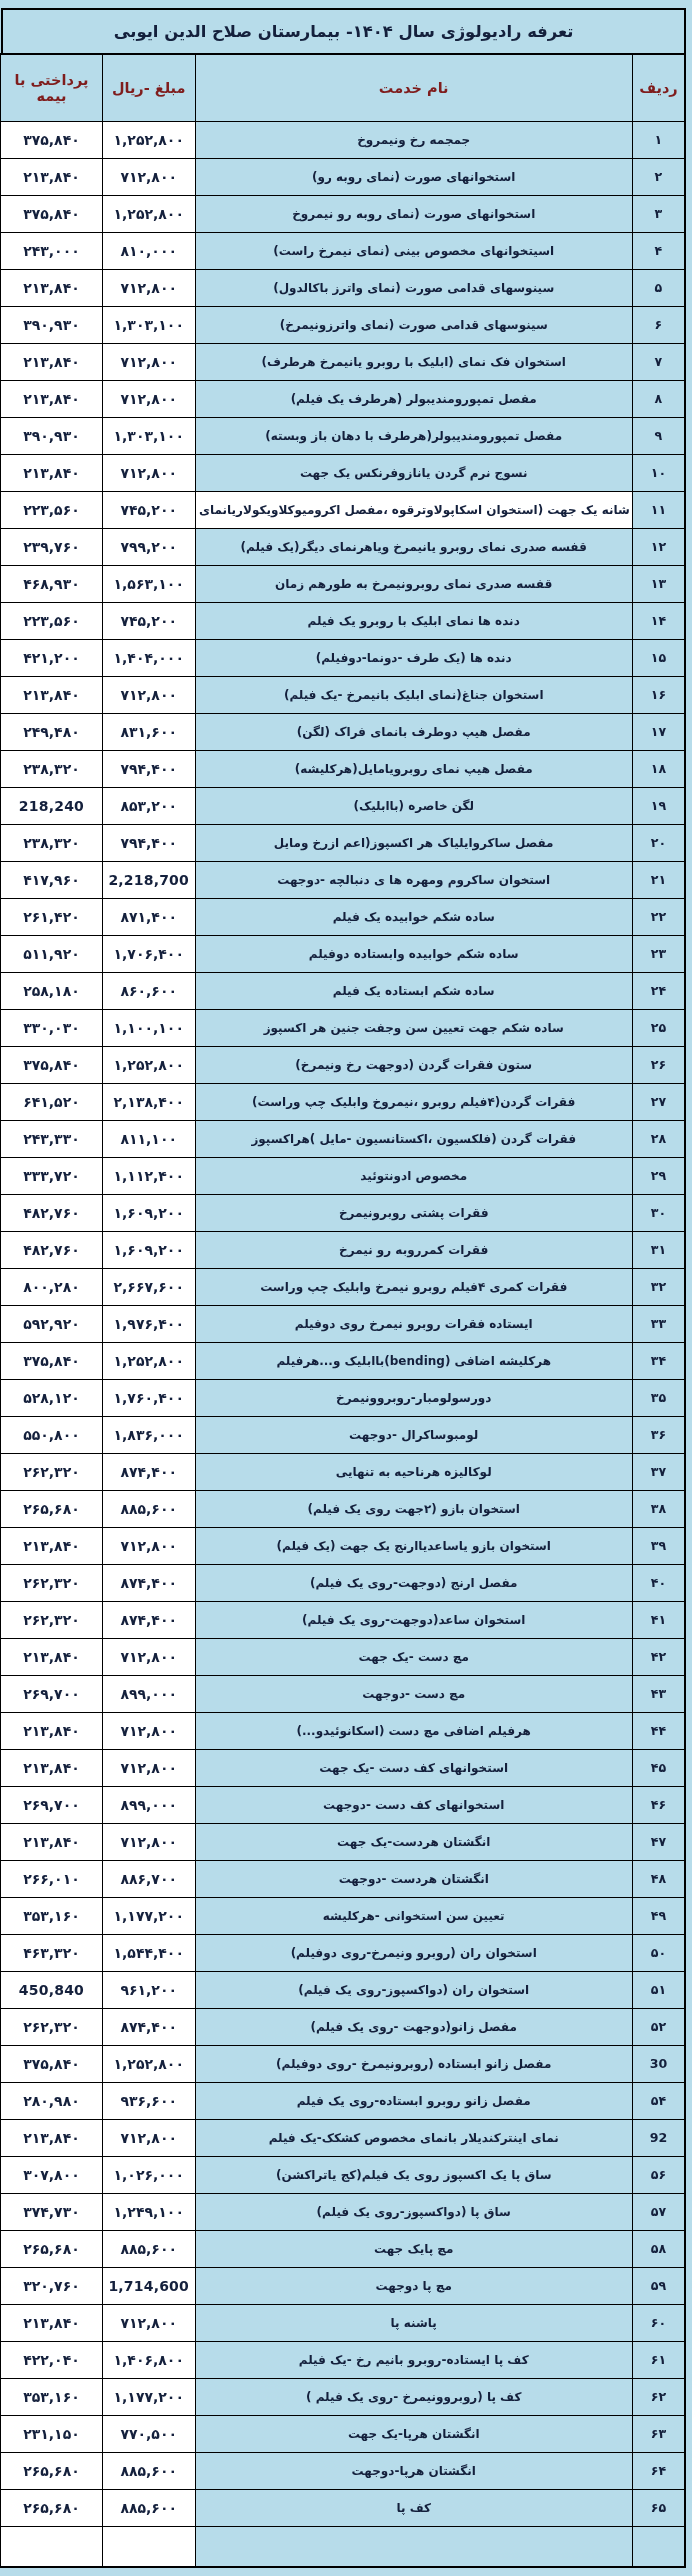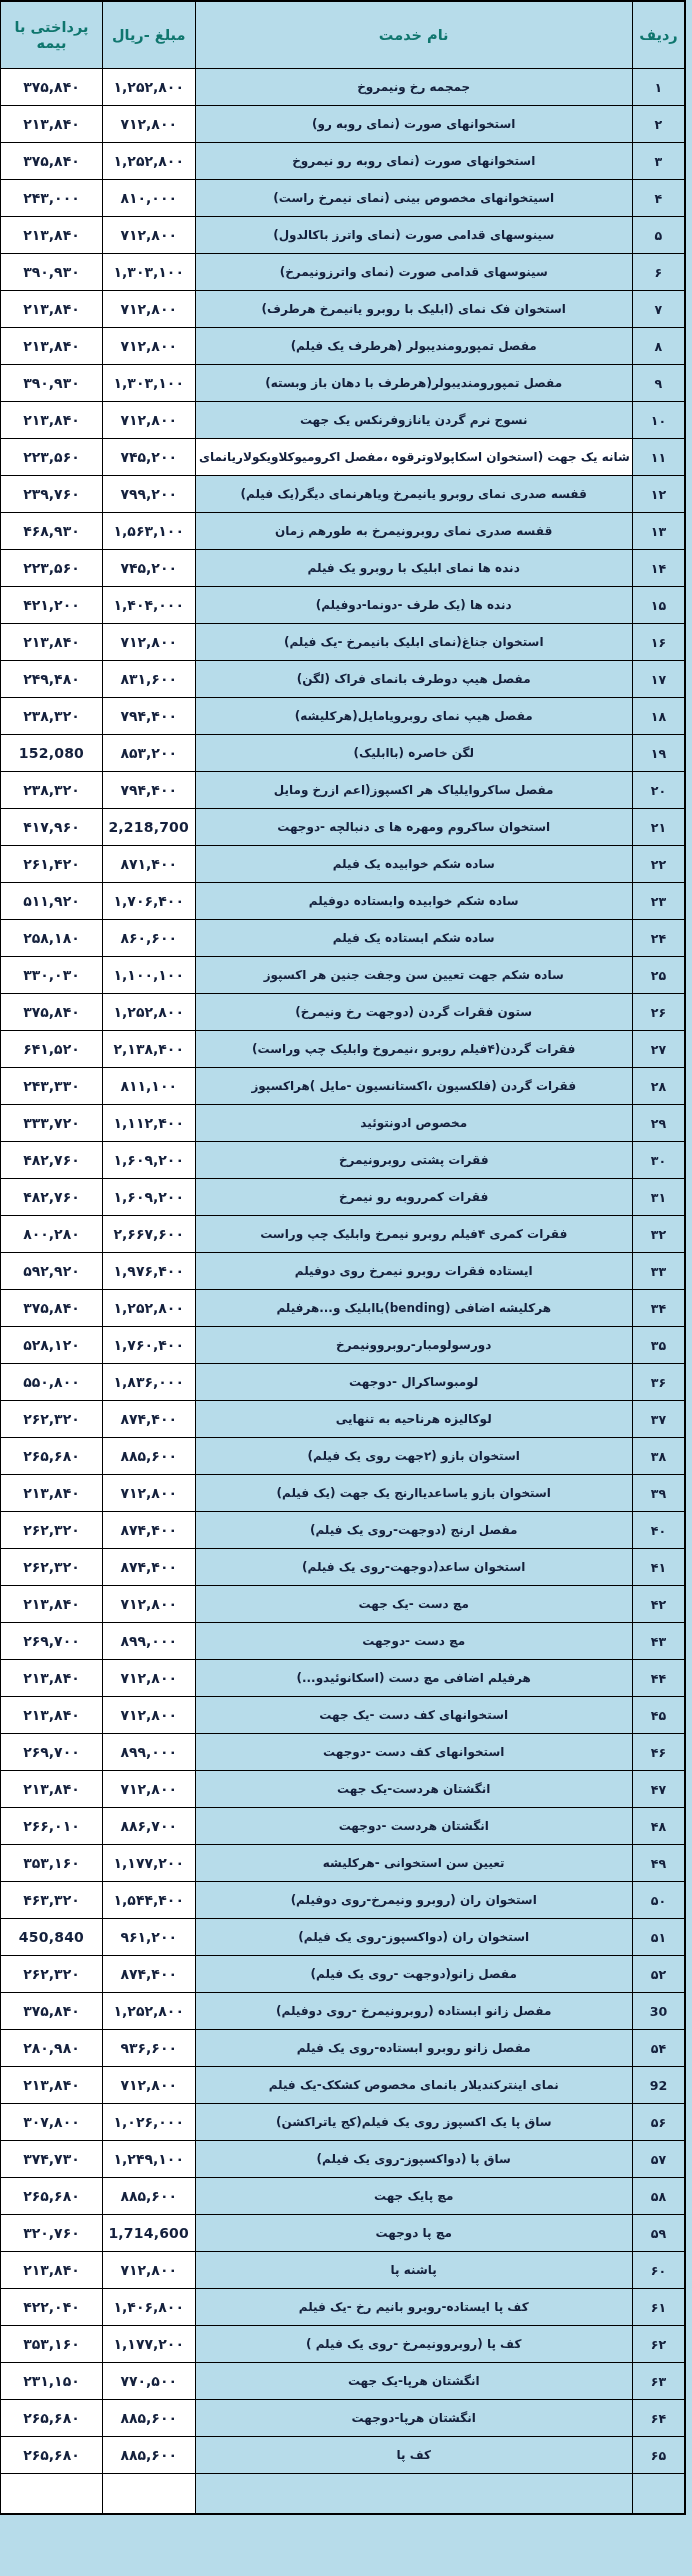--- a/index.html
+++ b/index.html
@@ -39,21 +39,21 @@
     padding:0 1.9px;
     vertical-align:middle;
     text-align:center;
     overflow:hidden;
   }
   thead th {
     height:66px;
     background:#b7dcea;
     font-weight:bold;
     font-size:14.5px;
-    color:#0f766e;
+    color:#7f1d1d;
   }
   tbody td { height:36px; font-weight:bold; }
   td.c-no  { background:#b7dcea; font-size:12.6px; }
   td.c-srv {
     background:#b7dcea;
     font-size:12px;
     white-space:nowrap;
     overflow:hidden;
   }
   td.c-srv.bg-white { background:#ffffff; }
@@ -63,20 +63,21 @@
     direction:ltr;
     letter-spacing:0.2px;
   }
   tr.partial td { height:39px; }
 </style>
 </head>
 <body>
 
 <div class="screen">
 
+  <div class="title-box">تعرفه رادیولوژی سال ۱۴۰۴- بیمارستان صلاح الدین ایوبی</div>
 
   <table class="tariff">
     <colgroup>
       <col class="w-no">
         <col class="w-srv">
         <col class="w-amt">
         <col class="w-pay">
     </colgroup>
     <thead>
       <tr>
@@ -192,21 +193,21 @@
         <tr>
           <td class="c-no">۱۸</td>
           <td class="c-srv">مفصل هیپ نمای روبرویامایل(هرکلیشه)</td>
           <td class="c-amt">۷۹۴,۴۰۰</td>
           <td class="c-pay">۲۳۸,۳۲۰</td>
         </tr>
         <tr>
           <td class="c-no">۱۹</td>
           <td class="c-srv">لگن خاصره (باابلیک)</td>
           <td class="c-amt">۸۵۳,۲۰۰</td>
-          <td class="c-pay">152,080</td>
+          <td class="c-pay">218,240</td>
         </tr>
         <tr>
           <td class="c-no">۲۰</td>
           <td class="c-srv">مفصل ساکروایلیاک هر اکسپوز(اعم ازرخ ومایل</td>
           <td class="c-amt">۷۹۴,۴۰۰</td>
           <td class="c-pay">۲۳۸,۳۲۰</td>
         </tr>
         <tr>
           <td class="c-no">۲۱</td>
           <td class="c-srv">استخوان ساکروم ومهره ها ی دنبالچه -دوجهت</td>

